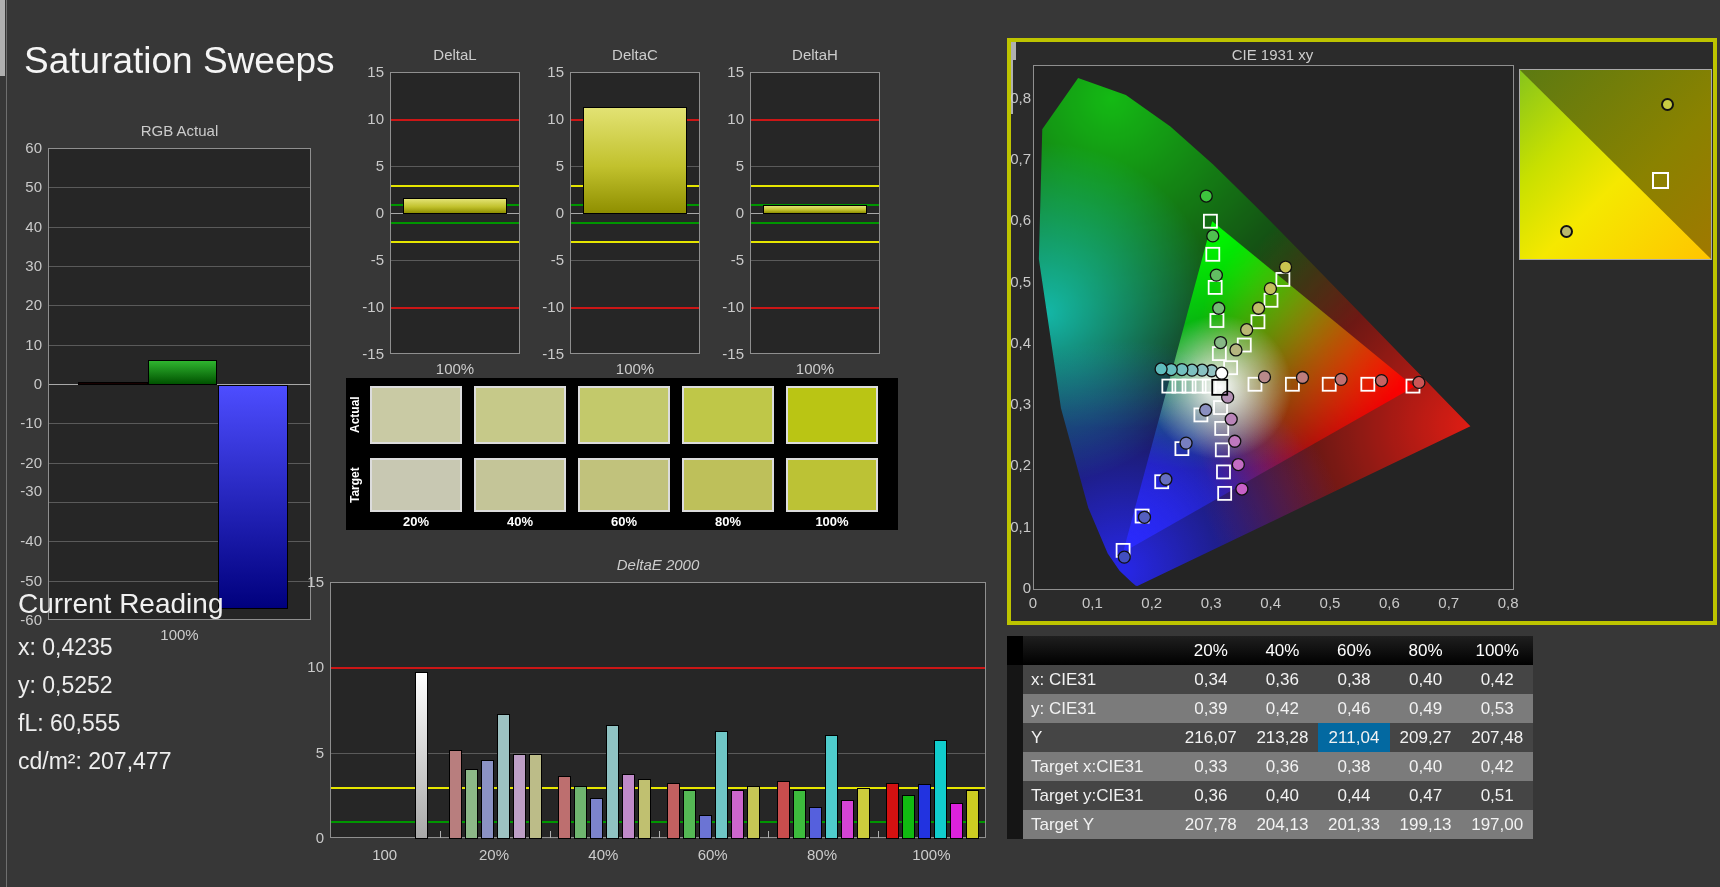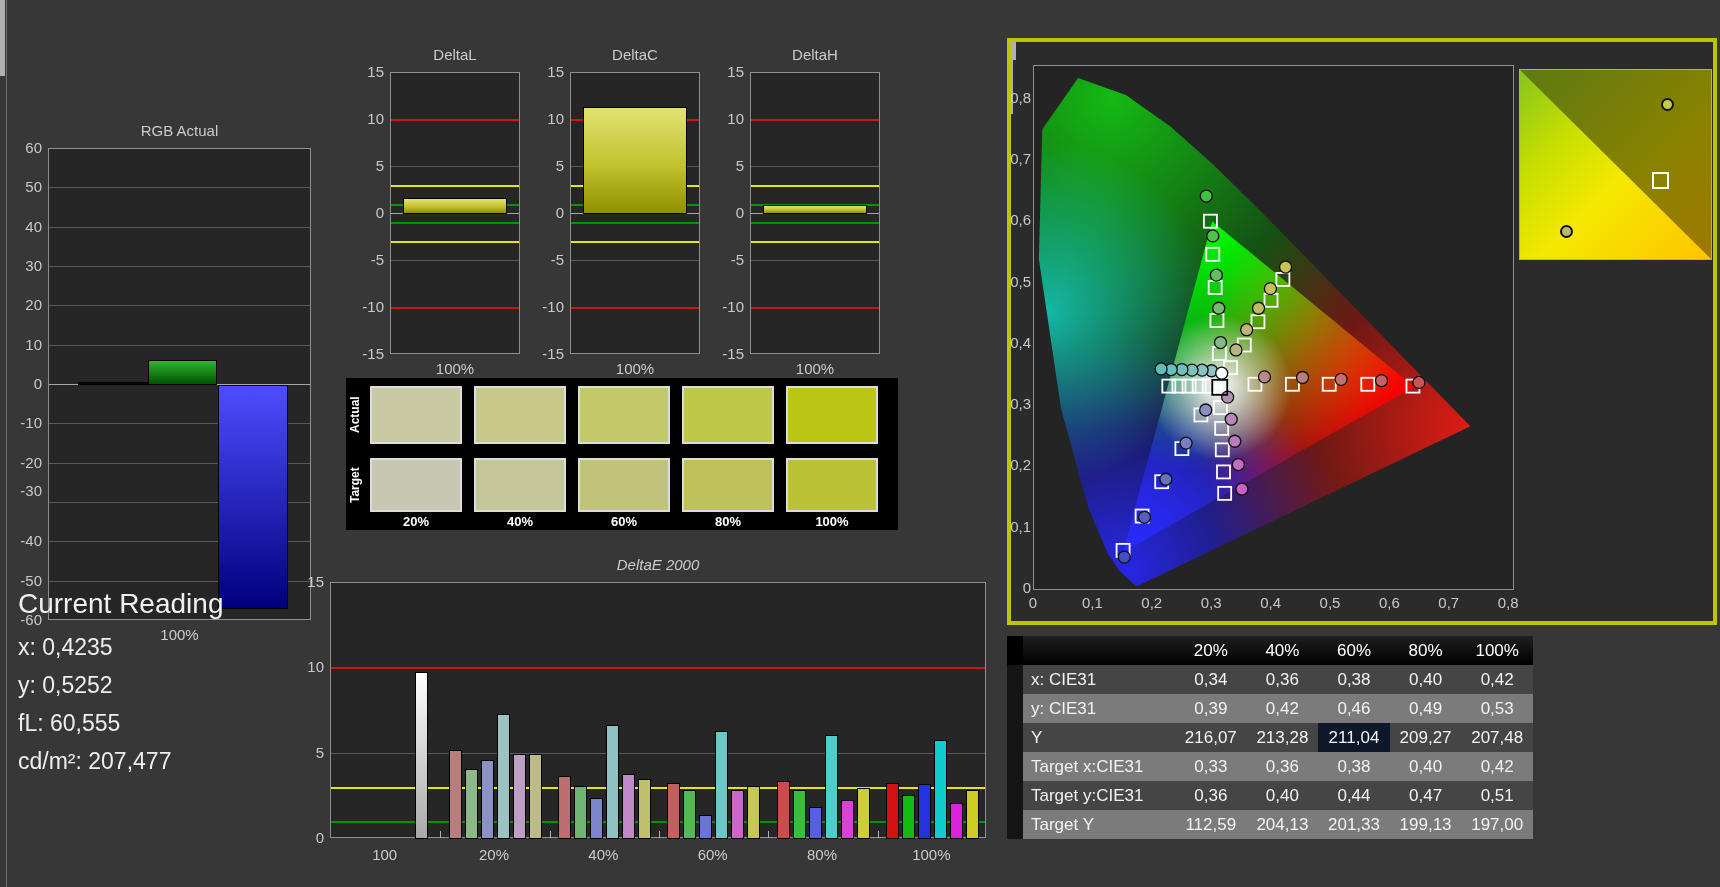--- a/index.html
+++ b/index.html
@@ -38,20 +38,21 @@
   #data-table{position:absolute;left:1007px;top:636px;width:526px;font-size:17px;color:#f2f2f2;}
   .trow{display:flex;height:29px;line-height:29px;}
   .tcell{overflow:hidden;white-space:nowrap;}
   #left-edge-line{position:absolute;left:6px;top:0;width:1px;height:887px;background:#6f6f6f;}
 </style>
 </head>
 <body>
 
 <div id="page">
   <div id="left-edge-line"></div>
+  <h1 id="main-title">Saturation Sweeps</h1>
 
   <div id="rgb-chart">
       <div class="charttitle" style="left: 48px; top: 122px; width: 263px;">RGB Actual</div>
       <div class="plot" style="left: 48px; top: 148px; width: 263px; height: 472px;">
         <div class="gline" style="top: 431.667px; background: rgb(90, 90, 90);"></div>
         <div class="gline" style="top: 392.333px; background: rgb(90, 90, 90);"></div>
         <div class="gline" style="top: 353px; background: rgb(90, 90, 90);"></div>
         <div class="gline" style="top: 313.667px; background: rgb(90, 90, 90);"></div>
         <div class="gline" style="top: 274.333px; background: rgb(90, 90, 90);"></div>
         <div class="gline" style="top: 235px; background: rgb(168, 168, 168);"></div>
@@ -265,20 +266,21 @@
       <div style="left: 325px; top: 581px; width: 5px; height: 2px; background: rgb(176, 176, 176);"></div>
       <div class="ticklbl" style="left: 294px; top: 658.333px; width: 30px;">10</div>
       <div style="left: 325px; top: 666.333px; width: 5px; height: 2px; background: rgb(176, 176, 176);"></div>
       <div class="ticklbl" style="left: 294px; top: 743.667px; width: 30px;">5</div>
       <div style="left: 325px; top: 751.667px; width: 5px; height: 2px; background: rgb(176, 176, 176);"></div>
       <div class="ticklbl" style="left: 294px; top: 829px; width: 30px;">0</div>
       <div style="left: 325px; top: 837px; width: 5px; height: 2px; background: rgb(176, 176, 176);"></div>
     </div>
 
   <div id="cie-panel">
+    <div class="charttitle" style="left:22px;top:4px;width:479px;">CIE 1931 xy</div>
     <div id="cie-plot">
       <svg id="cie-svg" width="479" height="523" viewBox="0 0 479 523">
           <defs>
             <radialGradient id="oG" gradientUnits="userSpaceOnUse" cx="77.22" cy="32.599999999999966" r="330">
               <stop offset="0%" stop-color="#00b400" stop-opacity="1"></stop>
               <stop offset="100%" stop-color="#00b400" stop-opacity="0"></stop>
             </radialGradient>
             <radialGradient id="oR" gradientUnits="userSpaceOnUse" cx="436.59" cy="360.55499999999995" r="280">
               <stop offset="0%" stop-color="#dc0a00" stop-opacity="1"></stop>
               <stop offset="100%" stop-color="#dc0a00" stop-opacity="0"></stop>
@@ -467,21 +469,21 @@
         <div class="tcell" style="width: 71.6px; background: rgb(123, 123, 123); text-align: center;">0,42</div>
         <div class="tcell" style="width: 71.6px; background: rgb(123, 123, 123); text-align: center;">0,46</div>
         <div class="tcell" style="width: 71.6px; background: rgb(123, 123, 123); text-align: center;">0,49</div>
         <div class="tcell" style="width: 71.6px; background: rgb(123, 123, 123); text-align: center;">0,53</div>
       </div>
       <div class="trow" style="background: transparent;">
         <div class="tcell" style="width: 16px; background: rgb(21, 21, 21);"></div>
         <div class="tcell" style="width: 152px; background: rgb(69, 69, 69); padding-left: 8px; box-sizing: border-box;">Y</div>
         <div class="tcell" style="width: 71.6px; background: rgb(69, 69, 69); text-align: center;">216,07</div>
         <div class="tcell" style="width: 71.6px; background: rgb(69, 69, 69); text-align: center;">213,28</div>
-        <div class="tcell" style="width: 71.6px; background: #0f172a; text-align: center;">211,04</div>
+        <div class="tcell" style="width: 71.6px; background: #0369a1; text-align: center;">211,04</div>
         <div class="tcell" style="width: 71.6px; background: rgb(69, 69, 69); text-align: center;">209,27</div>
         <div class="tcell" style="width: 71.6px; background: rgb(69, 69, 69); text-align: center;">207,48</div>
       </div>
       <div class="trow" style="background: transparent;">
         <div class="tcell" style="width: 16px; background: rgb(21, 21, 21);"></div>
         <div class="tcell" style="width: 152px; background: rgb(123, 123, 123); padding-left: 8px; box-sizing: border-box;">Target x:CIE31</div>
         <div class="tcell" style="width: 71.6px; background: rgb(123, 123, 123); text-align: center;">0,33</div>
         <div class="tcell" style="width: 71.6px; background: rgb(123, 123, 123); text-align: center;">0,36</div>
         <div class="tcell" style="width: 71.6px; background: rgb(123, 123, 123); text-align: center;">0,38</div>
         <div class="tcell" style="width: 71.6px; background: rgb(123, 123, 123); text-align: center;">0,40</div>
@@ -492,21 +494,21 @@
         <div class="tcell" style="width: 152px; background: rgb(69, 69, 69); padding-left: 8px; box-sizing: border-box;">Target y:CIE31</div>
         <div class="tcell" style="width: 71.6px; background: rgb(69, 69, 69); text-align: center;">0,36</div>
         <div class="tcell" style="width: 71.6px; background: rgb(69, 69, 69); text-align: center;">0,40</div>
         <div class="tcell" style="width: 71.6px; background: rgb(69, 69, 69); text-align: center;">0,44</div>
         <div class="tcell" style="width: 71.6px; background: rgb(69, 69, 69); text-align: center;">0,47</div>
         <div class="tcell" style="width: 71.6px; background: rgb(69, 69, 69); text-align: center;">0,51</div>
       </div>
       <div class="trow" style="background: transparent;">
         <div class="tcell" style="width: 16px; background: rgb(21, 21, 21);"></div>
         <div class="tcell" style="width: 152px; background: rgb(123, 123, 123); padding-left: 8px; box-sizing: border-box;">Target Y</div>
-        <div class="tcell" style="width: 71.6px; background: rgb(123, 123, 123); text-align: center;">112,59</div>
+        <div class="tcell" style="width: 71.6px; background: rgb(123, 123, 123); text-align: center;">207,78</div>
         <div class="tcell" style="width: 71.6px; background: rgb(123, 123, 123); text-align: center;">204,13</div>
         <div class="tcell" style="width: 71.6px; background: rgb(123, 123, 123); text-align: center;">201,33</div>
         <div class="tcell" style="width: 71.6px; background: rgb(123, 123, 123); text-align: center;">199,13</div>
         <div class="tcell" style="width: 71.6px; background: rgb(123, 123, 123); text-align: center;">197,00</div>
       </div>
     </div>
 
   <div id="current-reading-heading">Current Reading</div>
   <div class="cr-line" style="top:634px">x: 0,4235</div>
   <div class="cr-line" style="top:672px">y: 0,5252</div>

